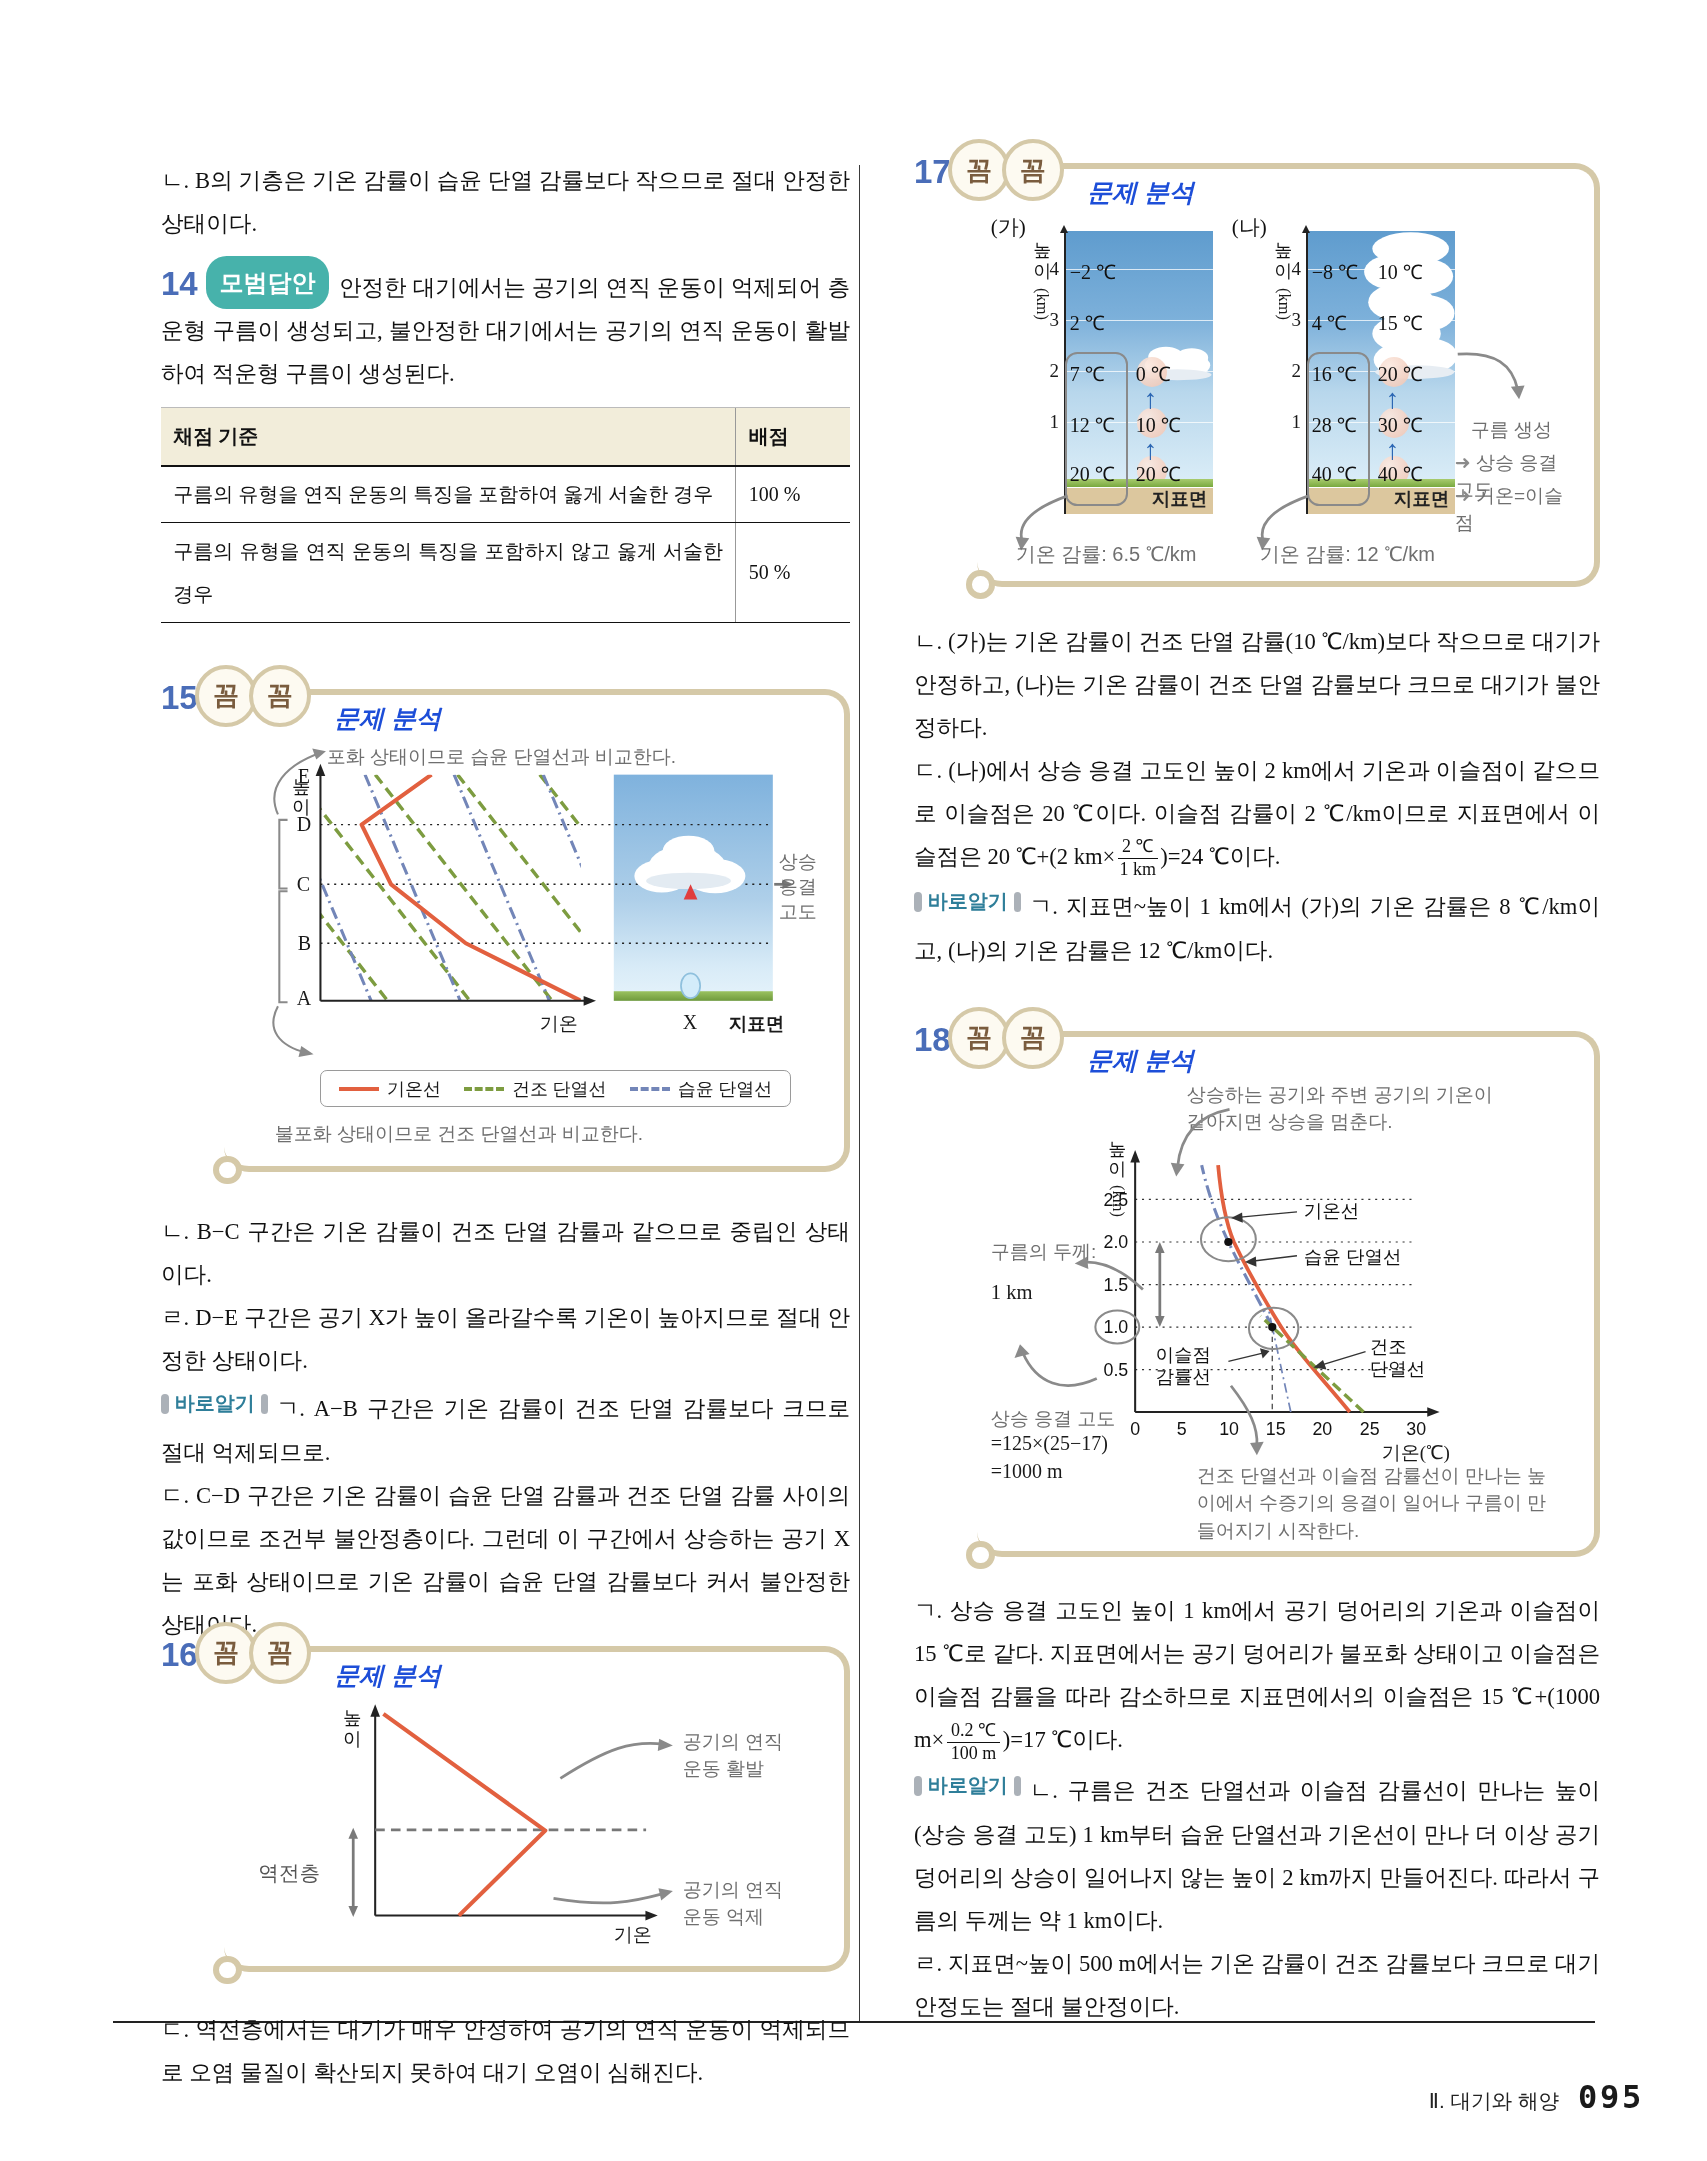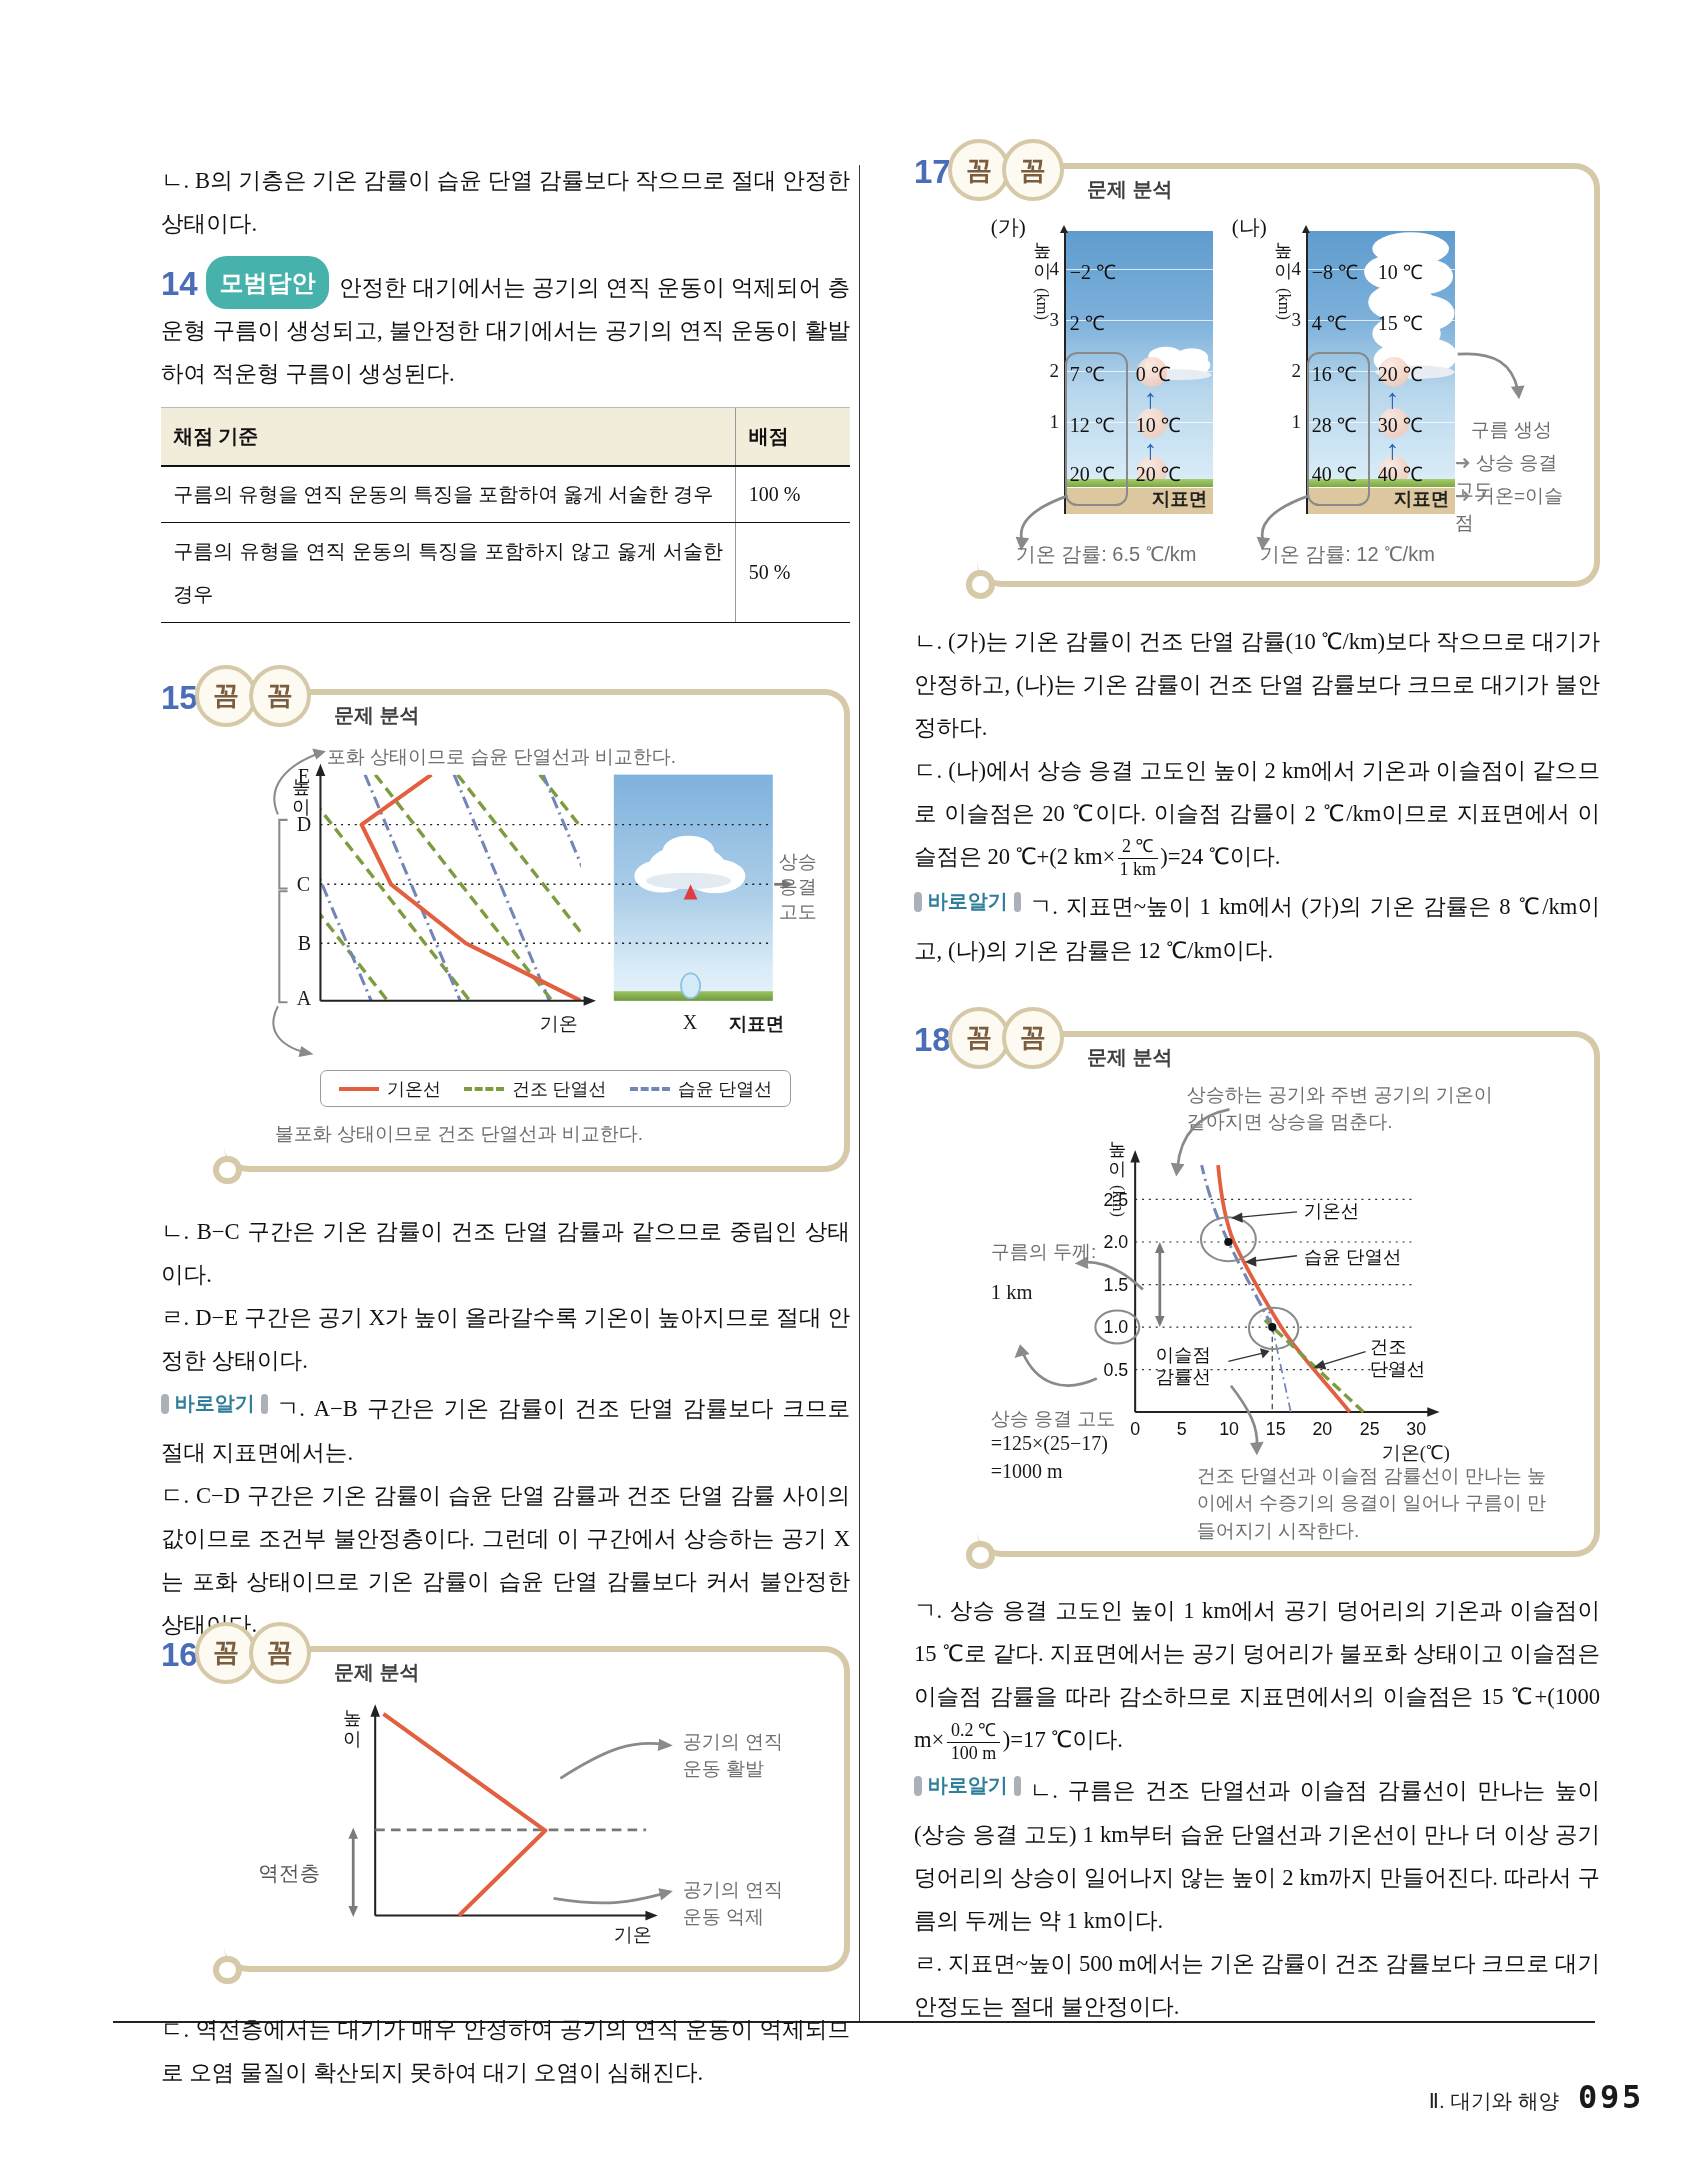--- a/index.html
+++ b/index.html
@@ -16,22 +16,22 @@
   .kk-num{position:absolute;left:0;top:-9.6px;}
   .kk-box{position:relative;border:6.2px solid #d5c9a8;border-left:none;
           border-radius:0 25px 25px 25px;padding:44px 16.5px 16.5px 13.7px;background:#fff;}
   .kk-box::after{content:"";position:absolute;left:-11px;bottom:-18px;width:16.5px;height:16.5px;
           border:6.2px solid #d5c9a8;border-radius:50%;background:#fff;}
   .kk-badge{position:absolute;top:-30px;left:-29px;display:flex;}
   .kk-badge i{width:54px;height:54px;border:4.1px solid #d5c9a8;border-radius:50%;background:#fdfaf1;
           color:#7a5c3e;font-weight:bold;font-size:26px;font-style:normal;display:flex;
           align-items:center;justify-content:center;font-family:"Liberation Sans",sans-serif;}
   .kk-badge i + i{margin-left:-8.2px;}
-  .kk-title{position:absolute;top:6.9px;left:110px;color:#404040;font-weight:bold;font-size:20px;
-          font-family:"Liberation Sans",sans-serif;}
+  .kk-title{position:absolute;top:6.9px;left:110px;color:#1d4ed8;font-weight:bold;font-size:25px;
+          font-family:"Liberation Sans",sans-serif;font-style:italic;}
   .mb-badge{display:inline-block;background:#47b2ab;color:#fff;font-weight:bold;font-size:24px;
           font-family:"Liberation Sans",sans-serif;padding:4.8px 13.7px;border-radius:20.6px;
           vertical-align:4.1px;margin:0 9.6px 0 8.2px;}
   .baro{display:inline-flex;align-items:center;gap:6.2px;color:#2e7e99;font-weight:bold;font-size:20px;
           font-family:"Liberation Sans",sans-serif;vertical-align:2.7px;margin-right:8.2px;}
   .baro::before,.baro::after{content:"";width:7.5px;height:20.6px;background:#abb1b8;border-radius:4.1px;display:inline-block;}
   
   table.score{border-collapse:collapse;width:100%;margin-top:12.3px;font-size:20px;}
   table.score th{background:#f2edda;font-weight:bold;text-align:left;padding:6.9px 12.3px;
           border-top:1.4px solid #bbb;border-bottom:2.7px solid #111;}
@@ -225,21 +225,21 @@
               <span>습윤 단열선</span>
             </span>
         </div>
         <div class="hand" style="margin:12.3px 0 2.7px 37px;">불포화 상태이므로 건조 단열선과 비교한다.</div>
       </div>
     </div>
 
     <div class="bodytext" style="margin-top:38px;">
       <p>ㄴ. B−C 구간은 기온 감률이 건조 단열 감률과 같으므로 중립인 상태이다.</p>
       <p>ㄹ. D−E 구간은 공기 X가 높이 올라갈수록 기온이 높아지므로 절대 안정한 상태이다.</p>
-      <p><span class="baro">바로알기</span><span>ㄱ. A−B 구간은 기온 감률이 건조 단열 감률보다 크므로 절대 지표면에서는.</span></p>
+      <p><span class="baro">바로알기</span><span>ㄱ. A−B 구간은 기온 감률이 건조 단열 감률보다 크므로 절대 억제되므로.</span></p>
       <p>ㄷ. C−D 구간은 기온 감률이 습윤 단열 감률과 건조 단열 감률 사이의 값이므로 조건부 불안정층이다. 그런데 이 구간에서 상승하는 공기 X는 포화 상태이므로 기온 감률이 습윤 단열 감률보다 커서 불안정한 상태이다.</p>
     </div>
 
     <div class="kk" style="">
       <span class="kk-num">16</span>
       <div class="kk-box">
         <span class="kk-badge">
             <i>꼼</i>
             <i>꼼</i>
           </span>

